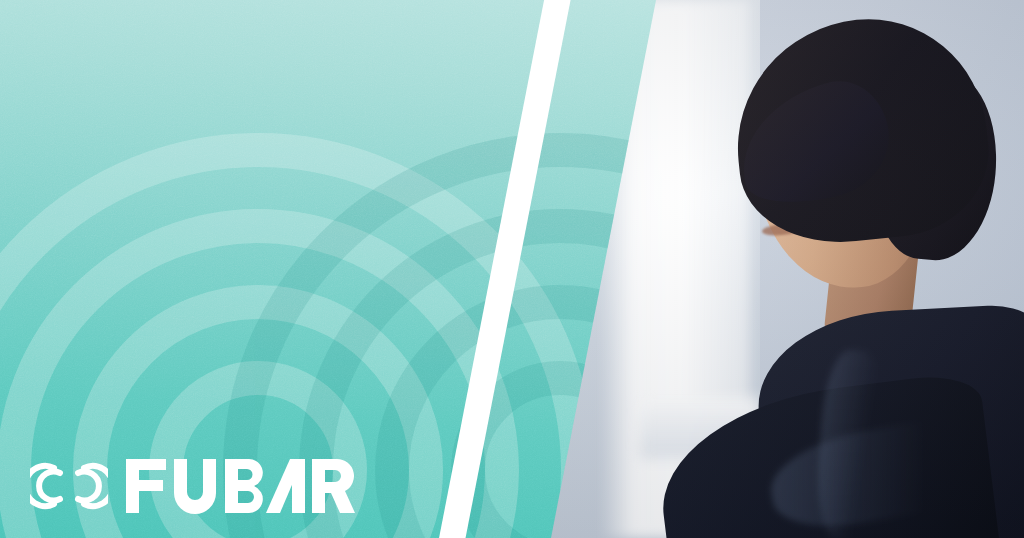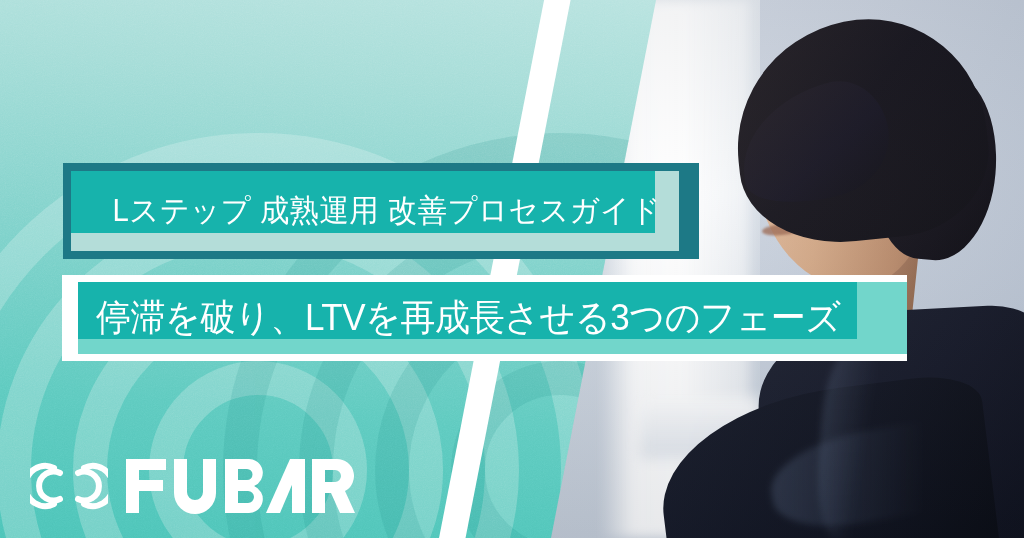--- a/index.html
+++ b/index.html
@@ -406,34 +406,21 @@
       <filter id="grain">
         <feTurbulence type="fractalNoise" baseFrequency="0.9" numOctaves="3" stitchTiles="stitch"></feTurbulence>
         <feColorMatrix type="saturate" values="0"></feColorMatrix>
       </filter>
       <rect width="1024" height="538" filter="url(#grain)" opacity="0.38"></rect>
     </svg>
   </div>
 
   <div class="white-seam"></div>
 
-  <div class="title1">
-    <div class="title1-frame"></div>
-    <div class="title1-pale">
-      <div class="title1-band"></div>
-    </div>
-    <div class="title1-text" style="transform: translateY(-50%) scaleX(0.946459);">Lステップ 成熟運用 改善プロセスガイド</div>
-  </div>
-
-  <div class="title2">
-    <div class="title2-white"></div>
-    <div class="title2-pale"></div>
-    <div class="title2-band"></div>
-    <div class="title2-text" style="transform: translateY(-50%) scaleX(0.946633);">停滞を破り、LTVを再成長させる3つのフェーズ</div>
-  </div>
+
 
   <div class="logo">
     <svg class="logo-mark" width="78" height="56" viewBox="0 0 78 56">
       <g fill="none" stroke="#ffffff" stroke-width="6" stroke-linecap="round">
         <path d="M30 15 A14.5 14.5 0 1 0 30 41"></path>
         <path d="M24 10 A20 20 0 1 0 24 46"></path>
         <path d="M48 41 A14.5 14.5 0 1 0 48 15"></path>
         <path d="M54 46 A20 20 0 1 0 54 10"></path>
       </g>
     </svg>

